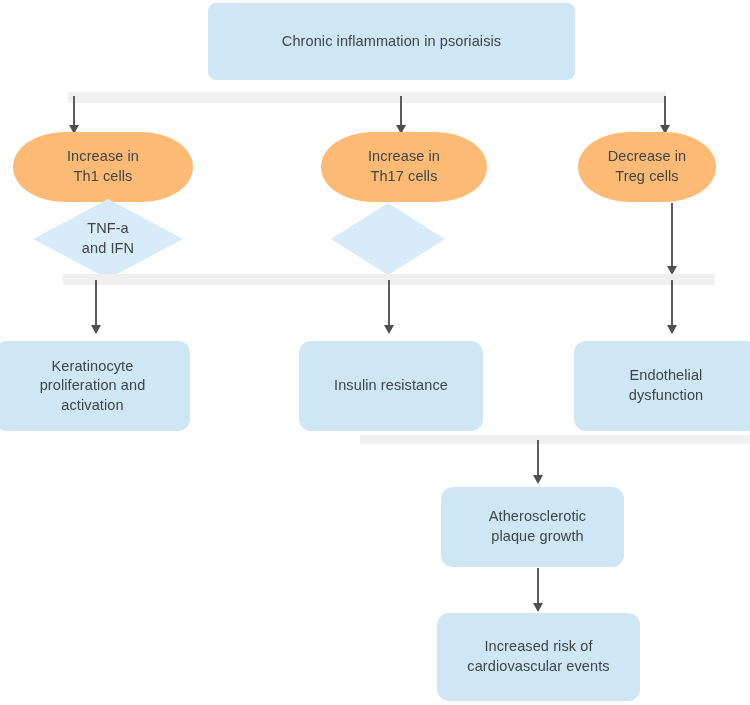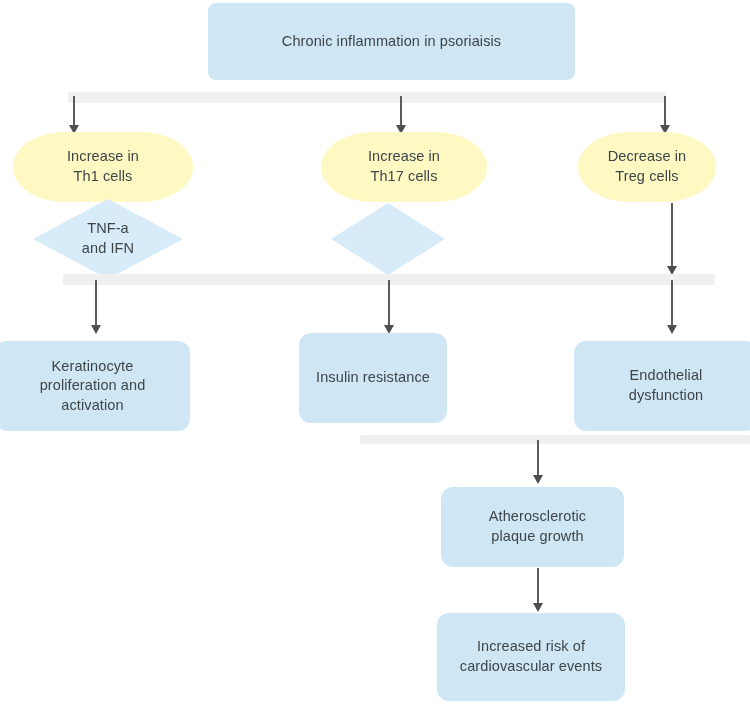--- a/index.html
+++ b/index.html
@@ -38,21 +38,21 @@
 
   .node-rect {
     background: #cfe6f4;
     border-radius: 8px;
   }
   .node-round {
     background: #cfe6f4;
     border-radius: 12px;
   }
   .node-stadium {
-    background: #fef9c3;
+    background: #fdba74;
     border-radius: 70px / 48px;
   }
 
   
   .node-diamond {
     background: transparent;
     padding: 0;
   }
   .node-diamond .diamond-shape {
     position: absolute;
@@ -134,30 +134,30 @@
   <div class="hbar" style="left:63px; top:274px; width:652px;"></div>
 
   <div class="arrow" style="left:95px; top:280px; height:46px;"></div>
   <div class="arrow" style="left:388px; top:280px; height:46px;"></div>
   <div class="arrow" style="left:671px; top:280px; height:46px;"></div>
 
   <div class="node node-round" style="left:-5px; top:341px; width:195px; height:90px;">Keratinocyte
 proliferation and
 activation</div>
 
-  <div class="node node-round" style="left:299px; top:333px; width:148px; height:90px;">Insulin resistance</div>
+  <div class="node node-round" style="left:299px; top:341px; width:184px; height:90px;">Insulin resistance</div>
 
   <div class="node node-round" style="left:574px; top:341px; width:184px; height:90px;">Endothelial
 dysfunction</div>
 
   <div class="hbar" style="left:360px; top:435px; width:390px; height:9px;"></div>
 
   <div class="arrow" style="left:537px; top:440px; height:36px;"></div>
 
   <div class="node node-round" style="left:441px; top:487px; width:183px; height:80px;padding-left:20px;">Atherosclerotic
 plaque growth</div>
 
   <div class="arrow" style="left:537px; top:568px; height:36px;"></div>
 
-  <div class="node node-round" style="left:437px; top:613px; width:188px; height:88px;">Increased risk of
+  <div class="node node-round" style="left:437px; top:613px; width:203px; height:88px;">Increased risk of
 cardiovascular events</div>
 
 </div>
 
 </body></html>

